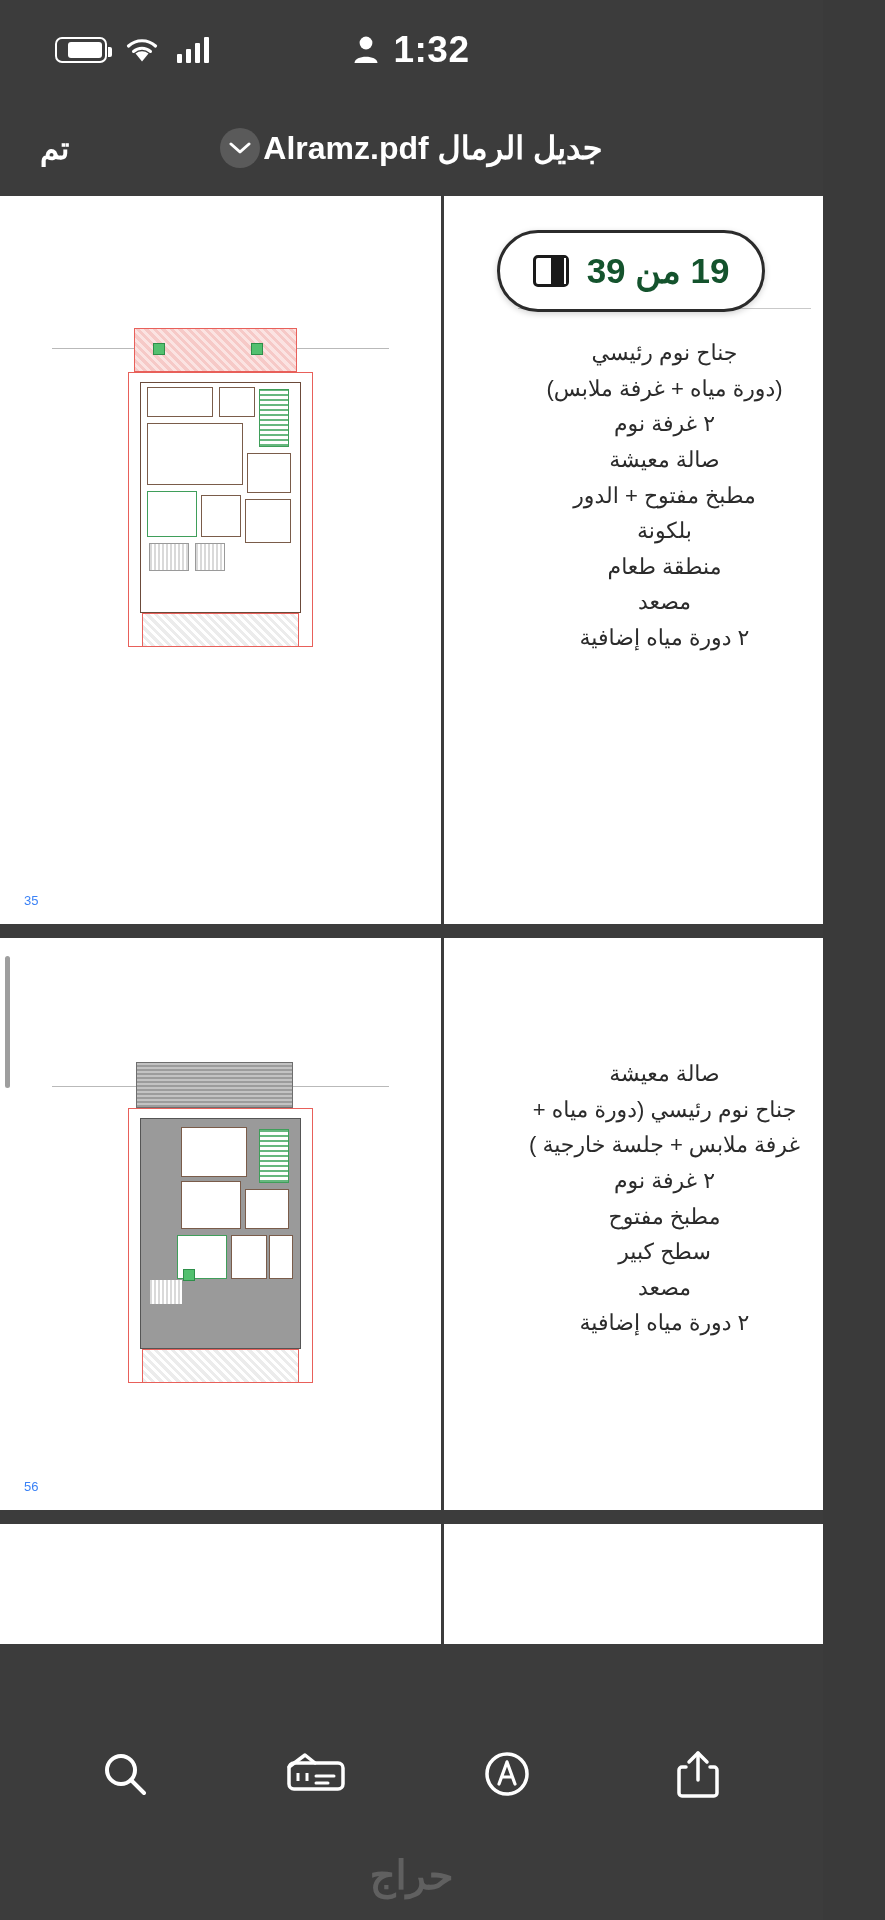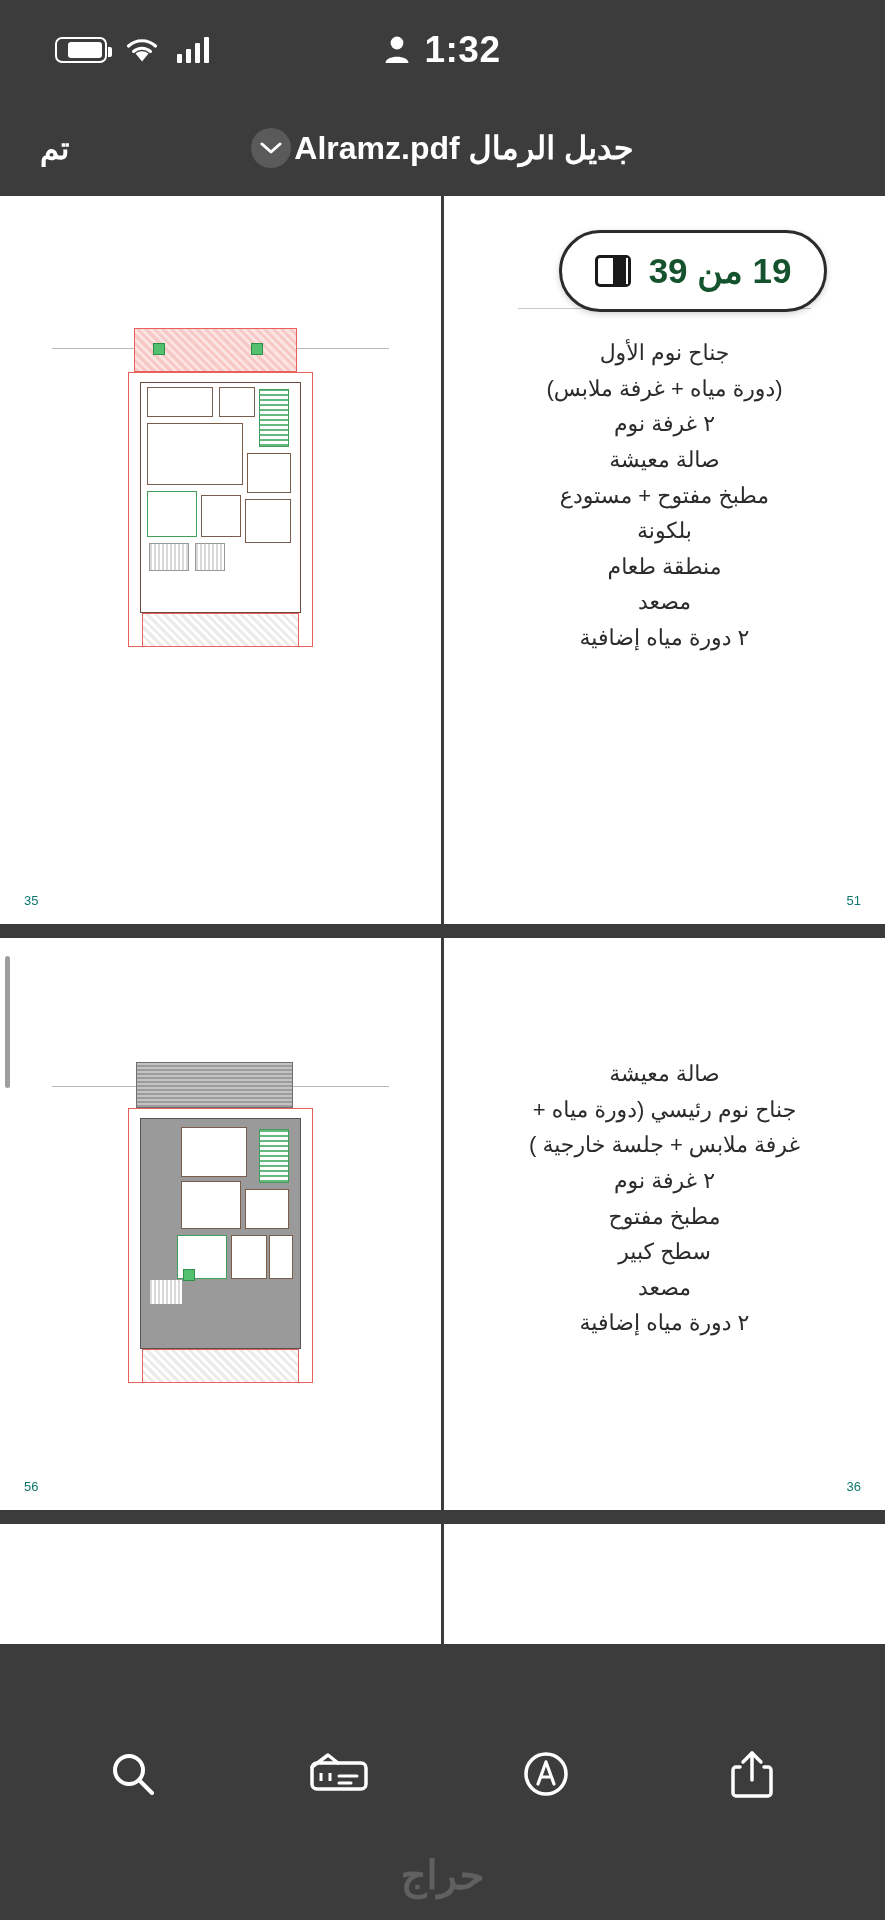--- a/index.html
+++ b/index.html
@@ -5,21 +5,21 @@
   * { box-sizing: border-box; margin: 0; padding: 0; }
   html, body {
     width: 885px;
     height: 1920px;
     background: #3a3a3a;
     font-family: "Liberation Sans", sans-serif;
     overflow: hidden;
   }
   .phone {
     position: relative;
-    width: 885px;
+    width: 823px;
     height: 1920px;
     background: #3c3c3c;
     display: flex;
     flex-direction: column;
   }
 
   
   .status-bar {
     height: 100px;
     background: #3c3c3c;
@@ -161,21 +161,21 @@
     width: 441px;
     overflow: hidden;
   }
   .pdf-page + .pdf-page { margin-left: 3px; }
   .row-gap { height: 14px; background: #3c3c3c; }
 
   .page-num {
     position: absolute;
     bottom: 16px;
     font-size: 13px;
-    color: #0f766e;
+    color: #3b82f6;
     margin-top: 22px;
   }
   .page-num.left { left: 24px; }
   .page-num.right { right: 24px; }
 
   
   .text-page {
     padding: 70px 40px 40px 40px;
     direction: rtl;
     text-align: center;
@@ -436,25 +436,25 @@
             </div>
             <div class="bottombar"></div>
           </div>
         </div>
         <div class="page-num left">35</div>
       </div>
 
       <div class="pdf-page text-page" style="height:728px">
         <div class="floor-heading">الدور الأول  -  C2</div>
         <ul class="spec-list">
-          <li>جناح نوم الأول</li>
+          <li>جناح نوم رئيسي</li>
           <li>(دورة مياه + غرفة ملابس)</li>
           <li>٢ غرفة نوم</li>
           <li>صالة معيشة</li>
-          <li>مطبخ مفتوح + مستودع</li>
+          <li>مطبخ مفتوح + الدور</li>
           <li>بلكونة</li>
           <li>منطقة طعام</li>
           <li>مصعد</li>
           <li>٢ دورة مياه إضافية</li>
         </ul>
         <div class="page-num right">51</div>
       </div>
     </div>
 
     <div class="row-gap"></div>

